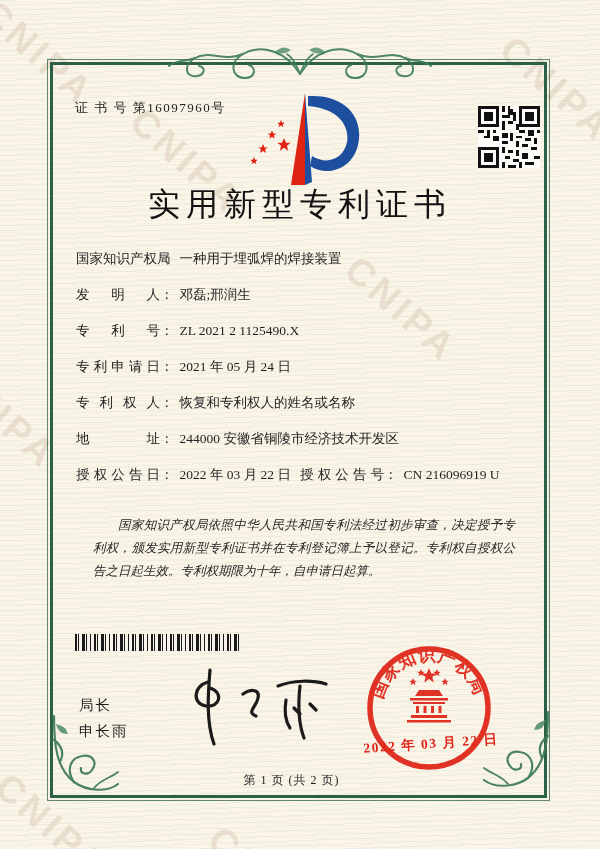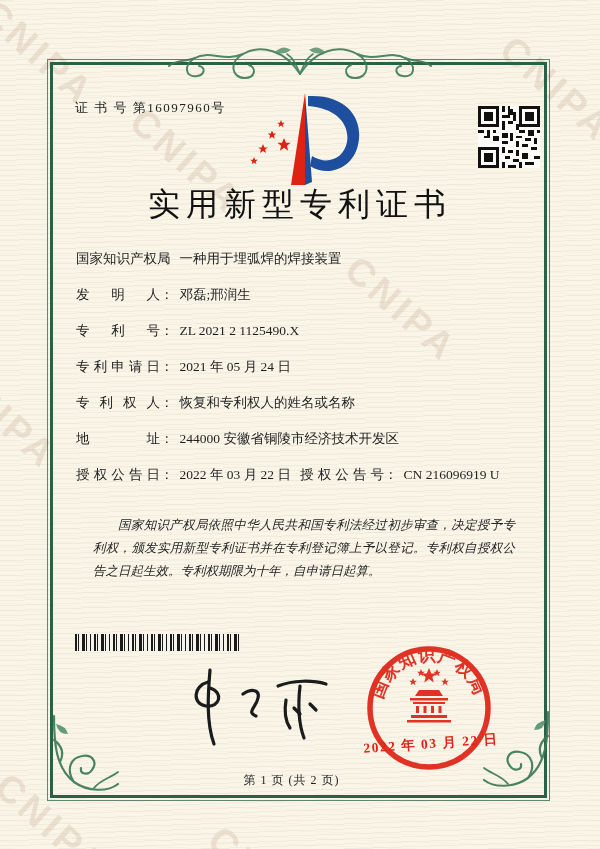--- a/index.html
+++ b/index.html
@@ -160,20 +160,24 @@
       </span>
     </div>
   </div>
 
   <div class="paras">
     <p>国家知识产权局依照中华人民共和国专利法经过初步审查，决定授予专利权，颁发实用新型专利证书并在专利登记簿上予以登记。专利权自授权公告之日起生效。专利权期限为十年，自申请日起算。</p>
   </div>
 
   <div class="barcode"></div>
 
+  <div class="signer">
+    <div>局长</div>
+    <div>申长雨</div>
+  </div>
 
   <svg class="sig" width="190" height="85" viewBox="0 0 190 85">
     <g fill="none" stroke="#1b1b1b" stroke-width="3.2" stroke-linecap="round">
       <path d="M60 18 C45 22 44 40 58 42 C72 44 76 28 62 24"></path>
       <path d="M62 6 C60 30 58 58 66 80"></path>
       <path d="M95 30 C104 24 112 26 110 34 C108 44 98 48 108 52"></path>
       <path d="M130 22 C145 16 165 16 178 20"></path>
       <path d="M152 22 C150 40 150 58 156 74"></path>
       <path d="M138 36 C136 48 138 58 142 64"></path>
       <path d="M146 44 l6 6"></path>

